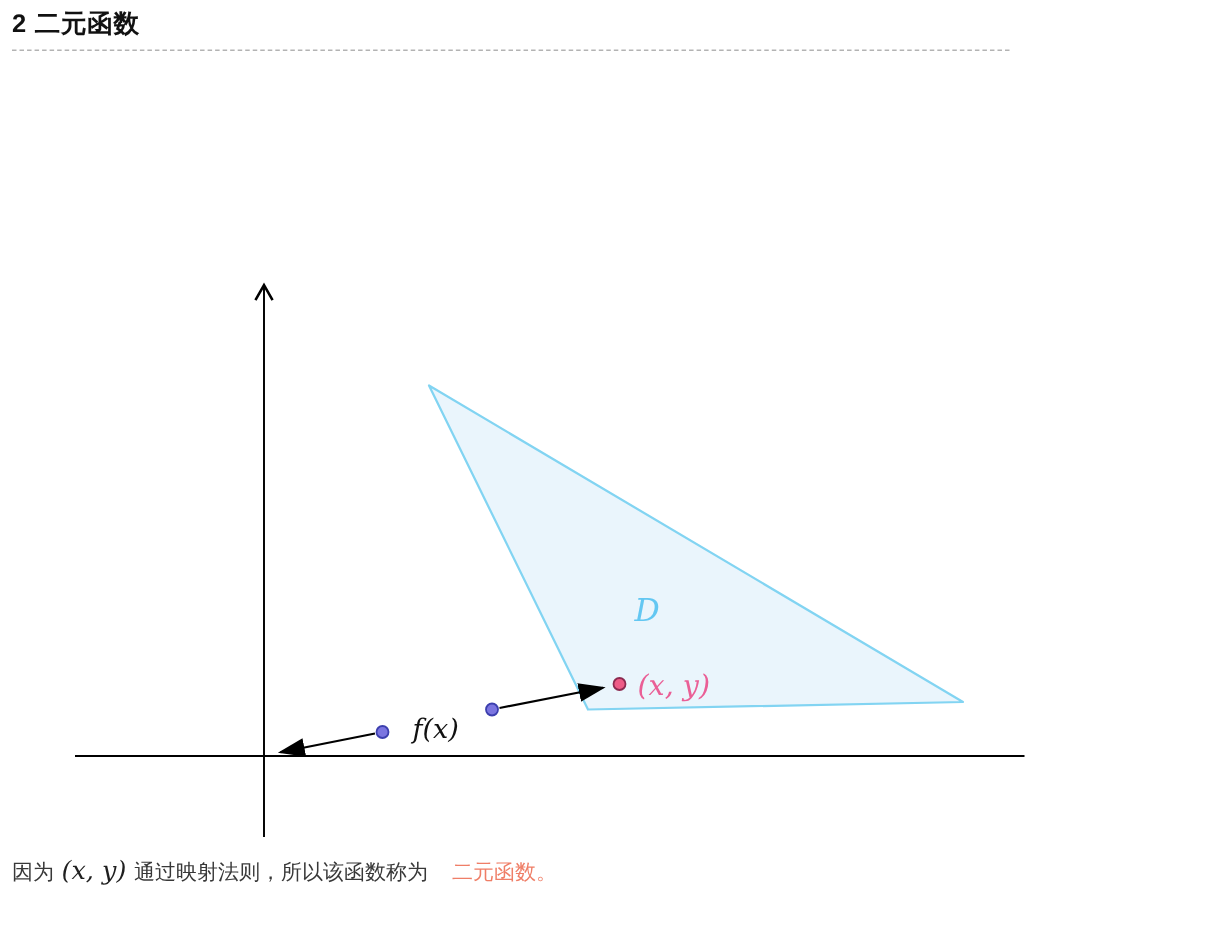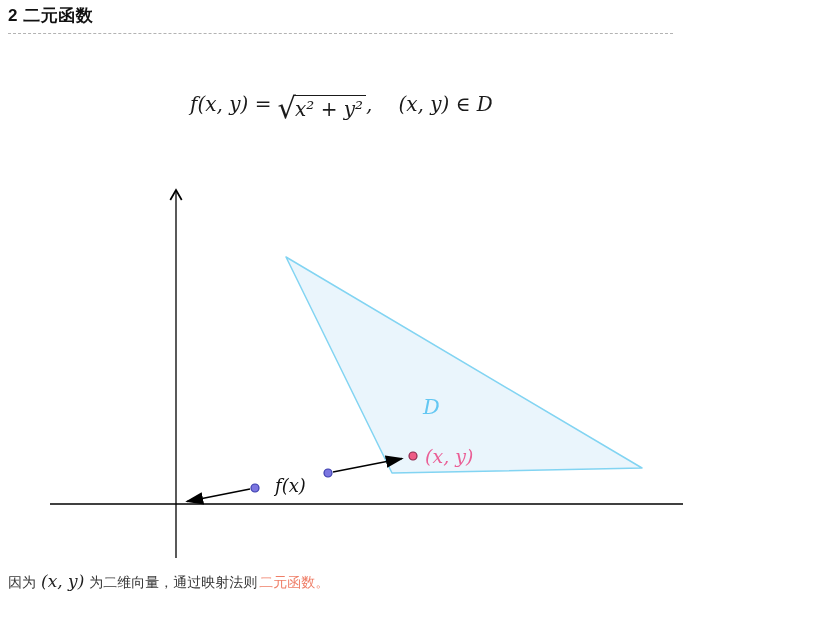--- a/index.html
+++ b/index.html
@@ -11,38 +11,32 @@
   .p1{left:8px;top:56px;}
   .p2{left:8px;top:144px;}
   .p3{left:8px;top:569px;}
   .m{font-family:"DejaVu Serif",serif;font-style:italic;font-size:17px;color:#1f1f1f;margin:0 5px;}
   .formula{position:absolute;left:0;top:92px;width:100%;text-align:center;
            font-family:"DejaVu Serif",serif;font-style:italic;font-size:20px;color:#1a1a1a;}
   .sqrt{display:inline-flex;align-items:flex-start;vertical-align:-7px;margin-left:6px;}
   .rad{font-size:29px;line-height:27px;margin-right:-3px;font-style:italic;}
   .radicand{display:inline-block;border-top:1.6px solid #1a1a1a;padding:2px 3px 0 2px;line-height:23px;font-size:20px;}
   .rhs{margin-left:26px;}
-  .link{margin-left:2px;cursor:pointer;}
+  .link{margin-left:16px;cursor:pointer;}
   .diagram{position:absolute;left:0;top:178px;}
 </style>
 </head>
 <body>
 
 <div class="page">
 
   <div class="h1">2 二元函数</div>
   <div class="rule"></div>
 
 
-  <div class="formula">
-    <span>f(x, y) =</span><span class="sqrt">
-        <span class="rad">√</span>
-        <span class="radicand">x² + y²</span>
-      </span><span>,</span><span class="rhs">(x, y) ∈ D</span>
-  </div>
 
 
   <svg class="diagram" width="821" height="388" viewBox="0 0 821 388">
     <defs>
       <marker id="chev" viewBox="0 0 10 10" refX="8" refY="5" markerWidth="11" markerHeight="11" orient="auto">
         <path d="M1,1 L8,5 L1,9" fill="none" stroke="#000" stroke-width="1.2"></path>
       </marker>
       <marker id="arrw" viewBox="0 0 10 8" refX="9" refY="4" markerWidth="12" markerHeight="10" orient="auto">
         <path d="M0,0.5 L10,4 L0,7.5 Z" fill="#000"></path>
       </marker>
@@ -60,15 +54,15 @@
     <circle cx="328" cy="295" r="4" stroke-width="1.2" fill="#7b75e0" stroke="#3c3fae"></circle>
     <circle cx="413" cy="278" r="4" stroke-width="1.2" fill="#ee5b86" stroke="#8c2a4f"></circle>
 
     <text x="423" y="236" font-family="DejaVu Serif, serif" font-style="italic" font-size="21" fill="#63c7f2">D</text>
 
     <text x="425" y="285" font-family="DejaVu Serif, serif" font-style="italic" font-size="19" fill="#ea5f96">(x, y)</text>
 
     <text x="275" y="314" font-family="DejaVu Serif, serif" font-style="italic" font-size="18" fill="#111">f(x)</text>
   </svg>
 
-  <div class="p p3"><span>因为</span><span class="m">(x, y)</span><span>为二维向量，通过映射法则</span><span class="link" style="color: rgb(239, 126, 103);">二元函数</span><span class="period" style="color: rgb(239, 126, 103);">。</span></div>
+  <div class="p p3"><span>因为</span><span class="m">(x, y)</span><span>通过映射法则，所以该函数称为</span><span class="link" style="color: rgb(239, 126, 103);">二元函数</span><span class="period" style="color: rgb(239, 126, 103);">。</span></div>
 
 </div>
 
 </body></html>

